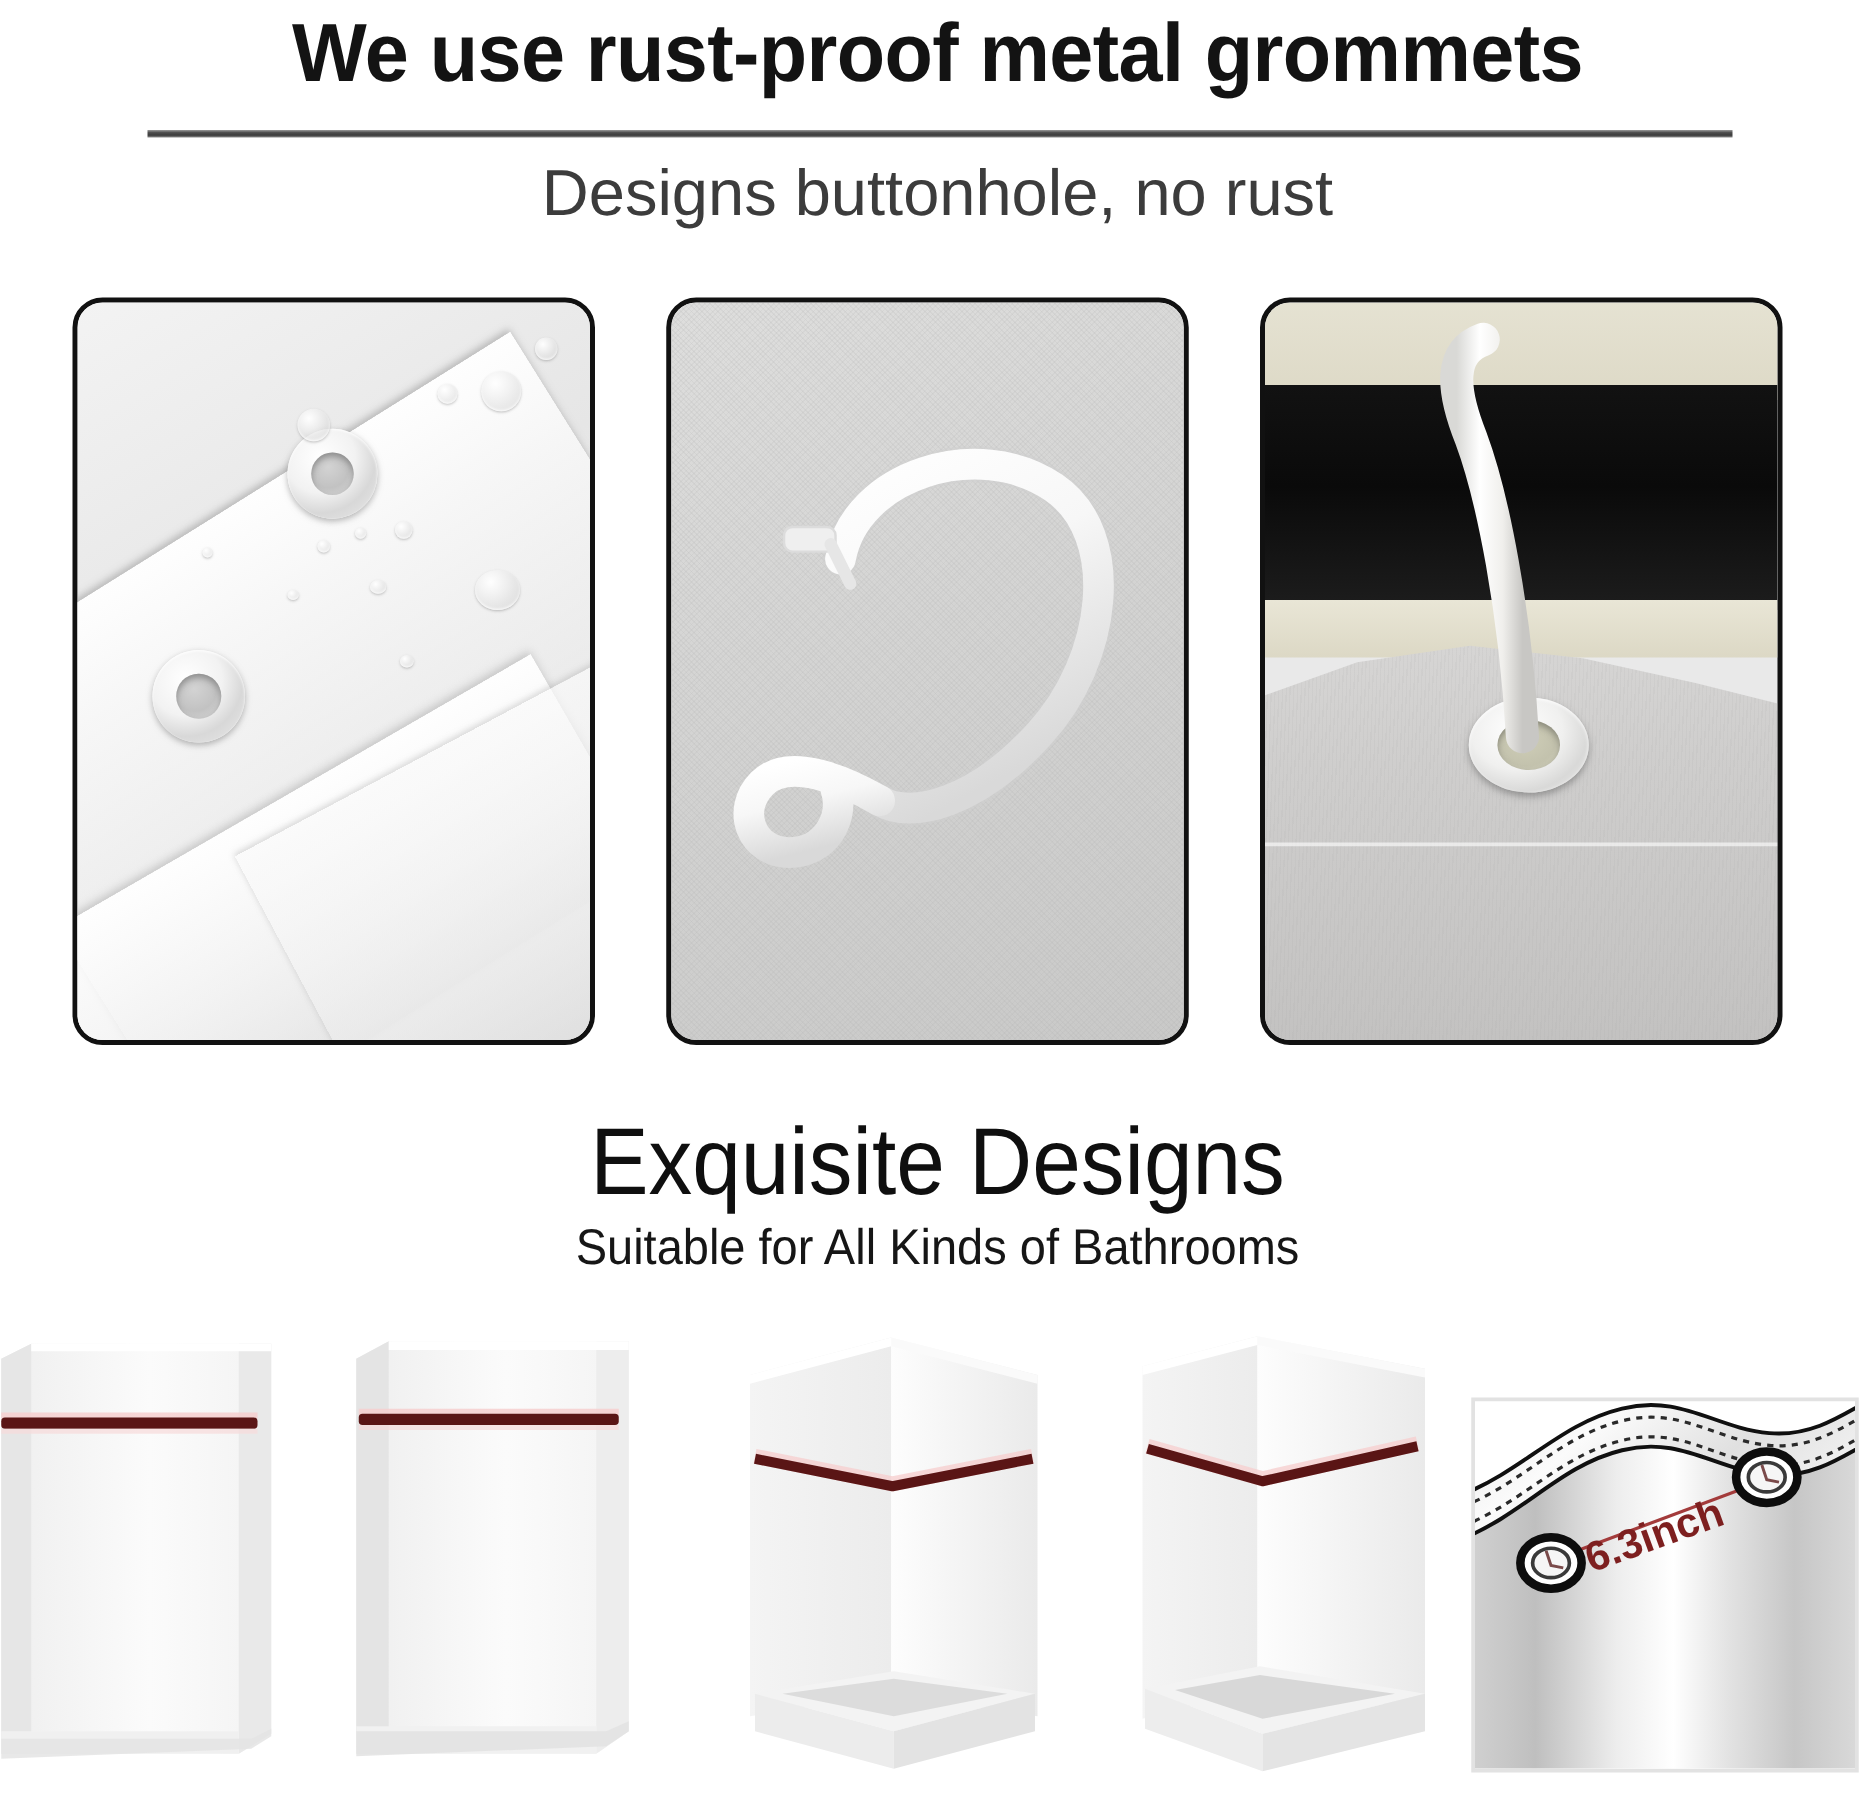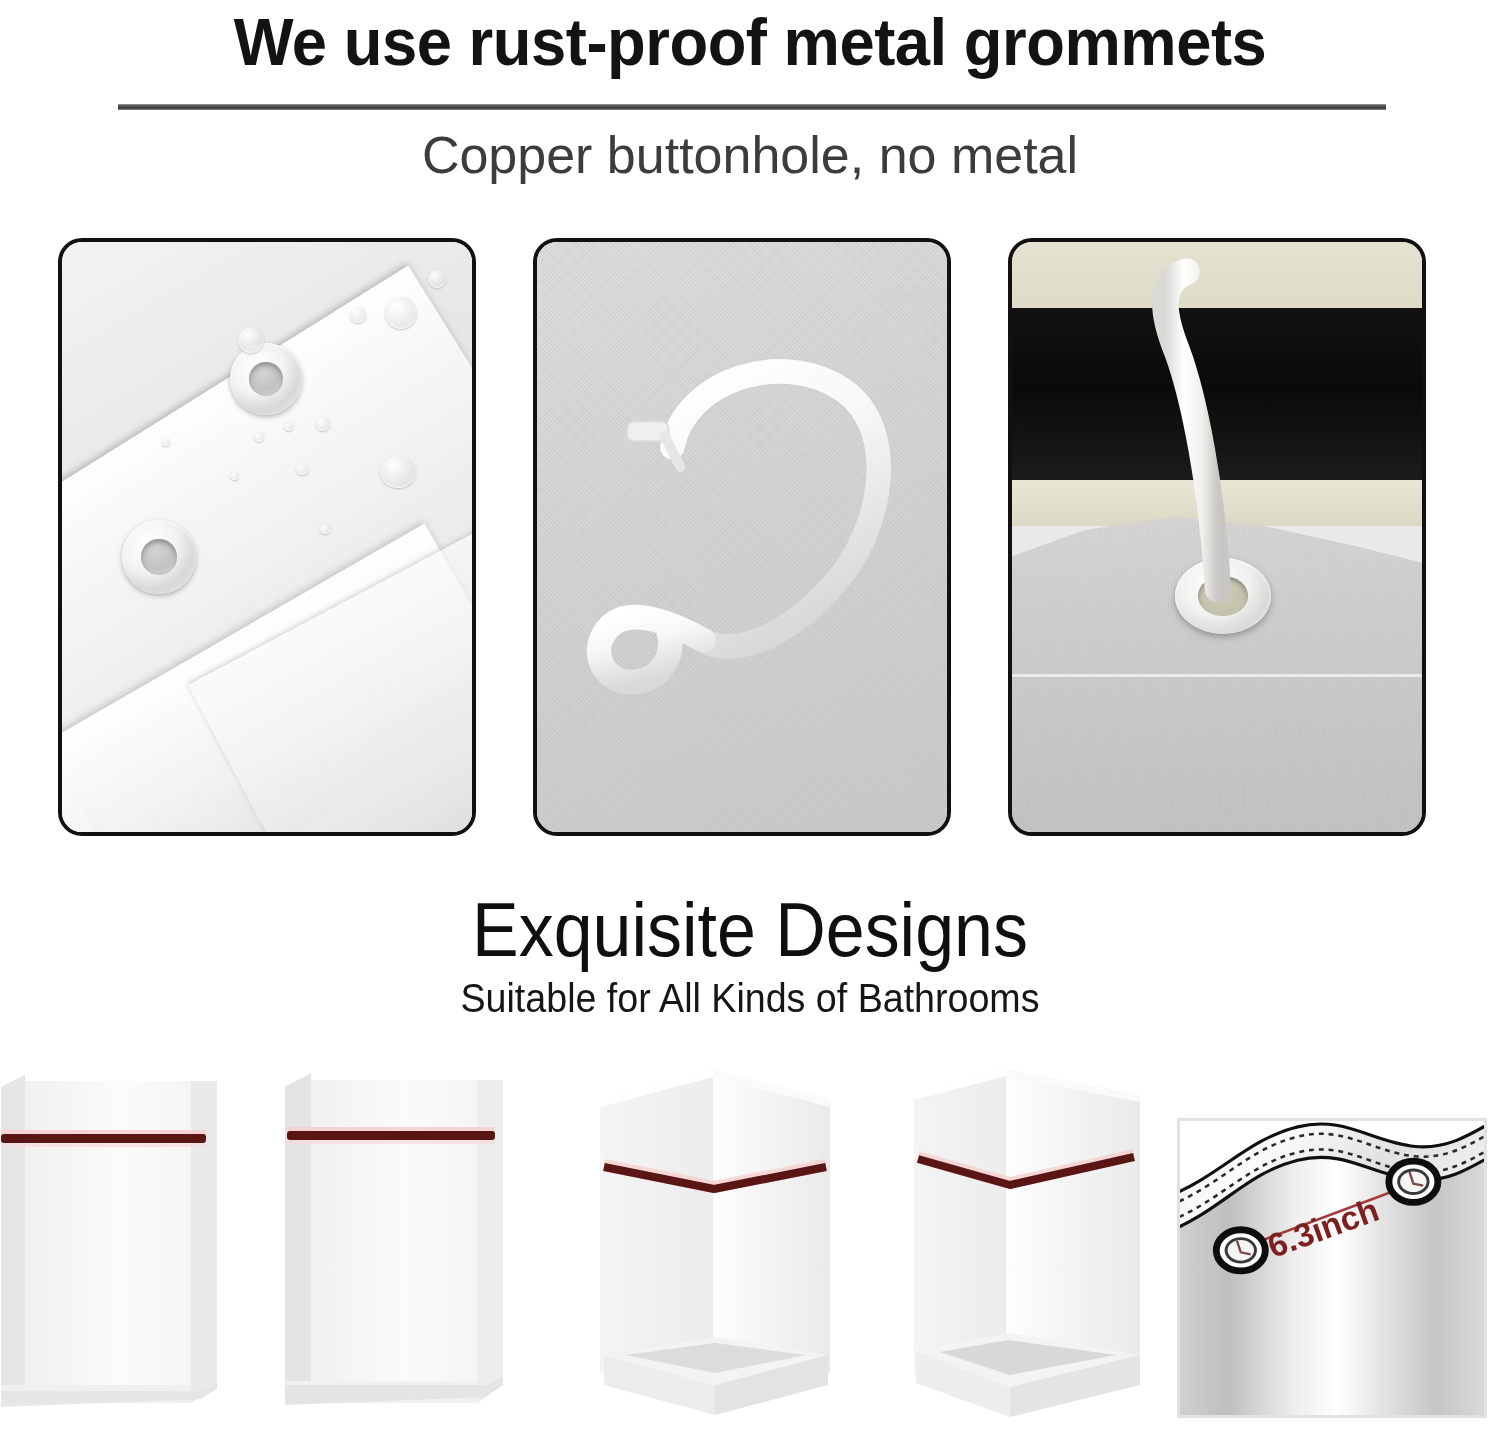--- a/index.html
+++ b/index.html
@@ -231,21 +231,21 @@
     fill: #7d1f1f;
   }
 </style>
 </head>
 <body>
 
 <div id="headline">We use rust-proof metal grommets</div>
 
 <div id="divider"></div>
 
-<div id="subhead">Copper buttonhole,  no metal</div>
+<div id="subhead">Designs buttonhole,  no rust</div>
 
 <div id="photo-row">
 
   <div class="photo-panel">
     <div class="panel-art">
       <div class="p1-bg"></div>
       <div class="p1-fold a"></div>
       <div class="p1-fold b"></div>
       <div class="p1-fold c"></div>
 

